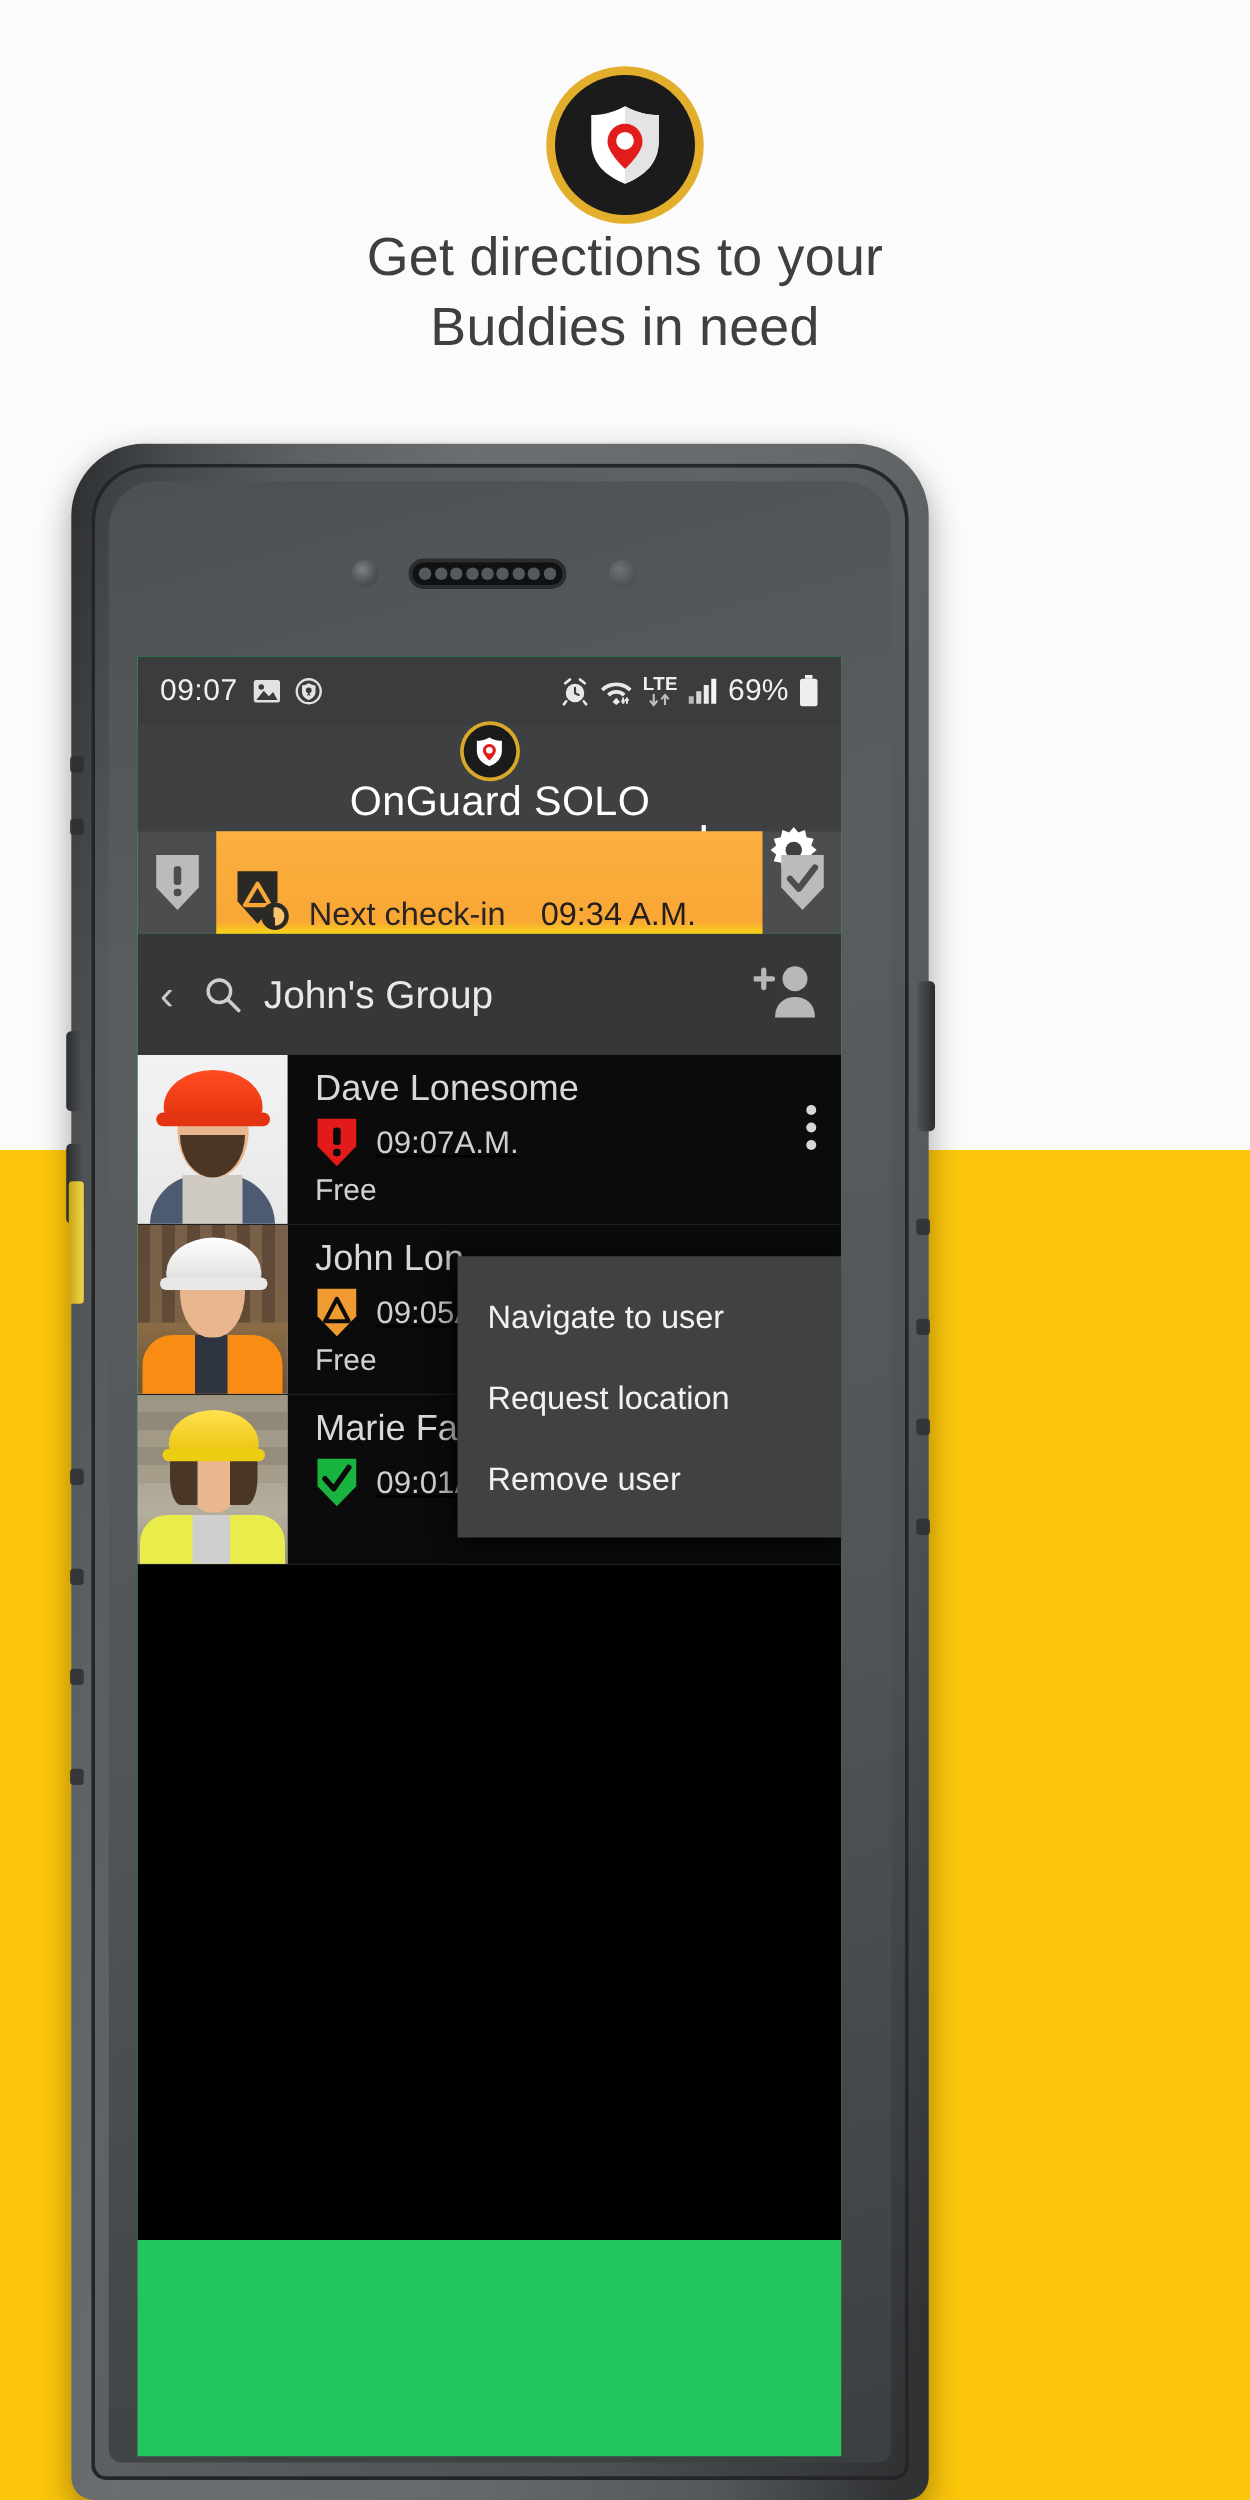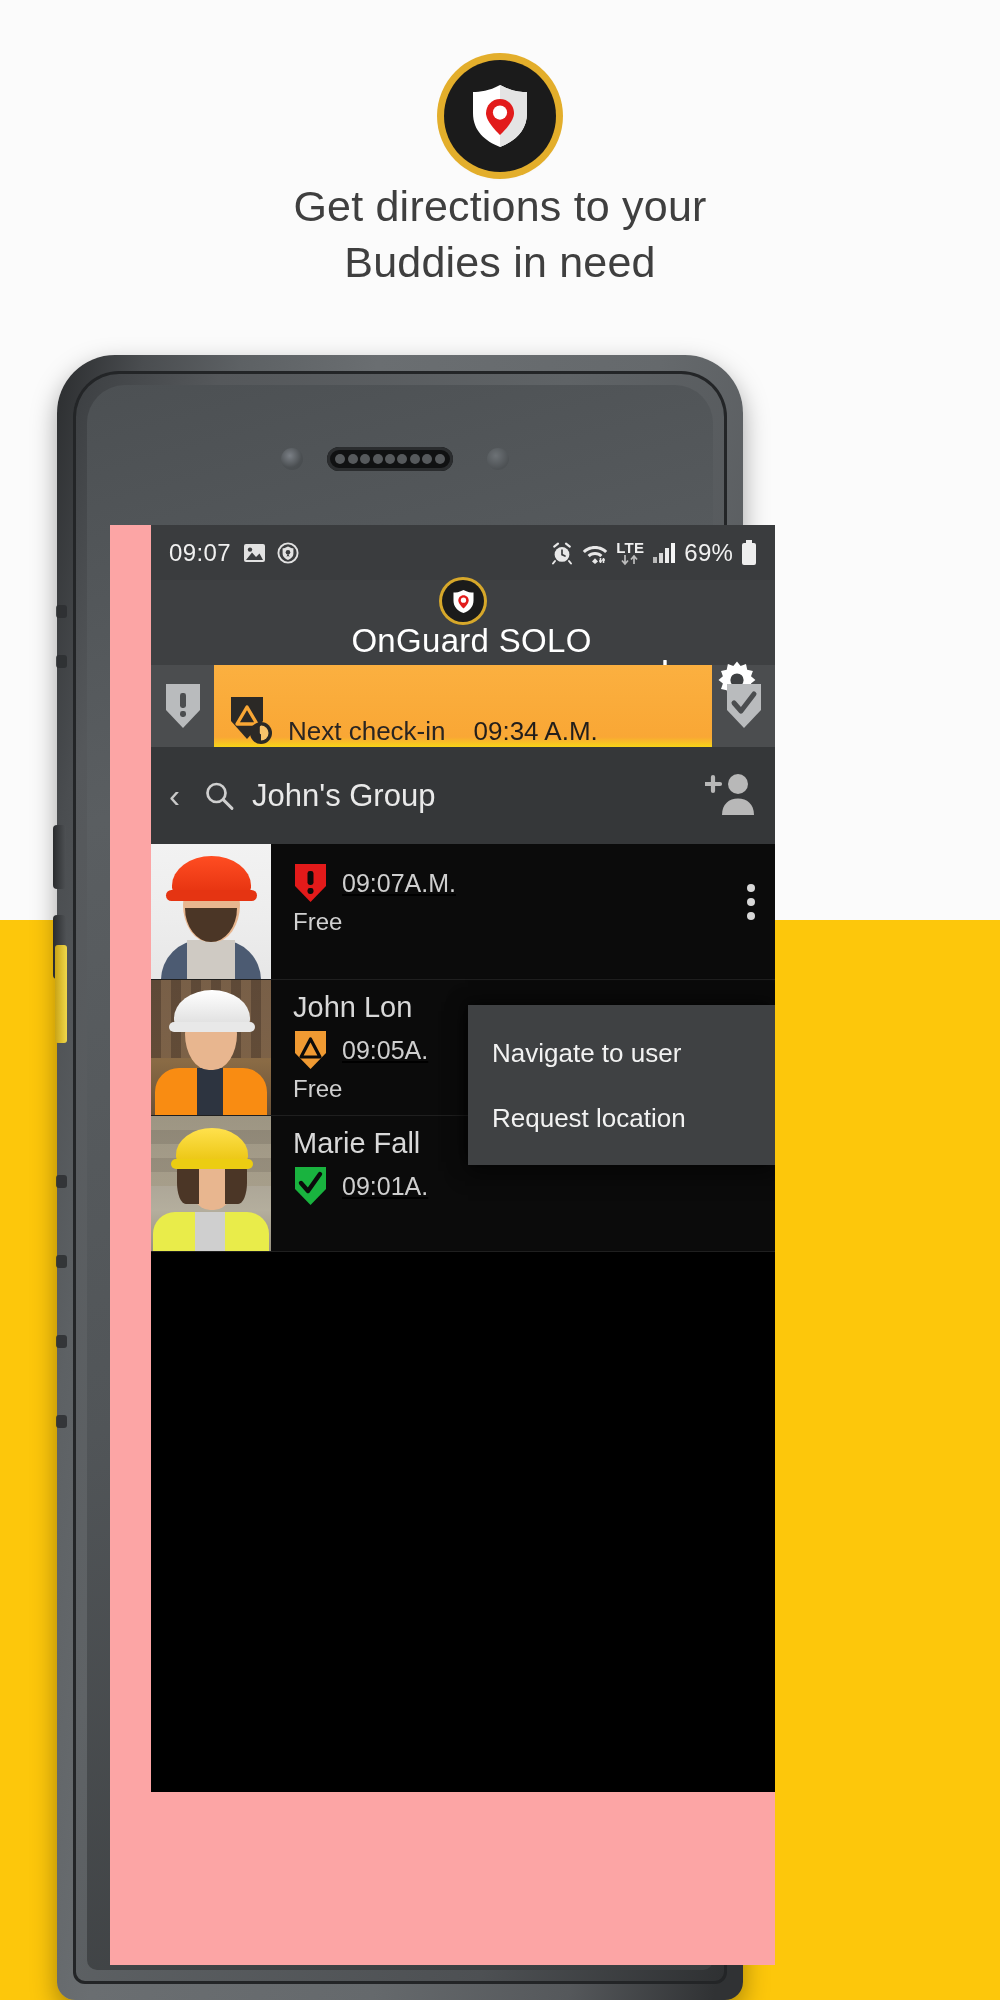--- a/index.html
+++ b/index.html
@@ -69,22 +69,22 @@
   .btn-left-2{position:absolute;left:-4px;top:560px;width:13px;height:64px;border-radius:4px;
     background:linear-gradient(90deg,#2a2c2e,#4e5154);}
   .btn-right-1{position:absolute;right:-5px;top:430px;width:14px;height:120px;border-radius:4px;
     background:linear-gradient(270deg,#2a2c2e,#505356);}
   .btn-yellow{position:absolute;left:-2px;top:590px;width:12px;height:98px;border-radius:3px;
     background:linear-gradient(90deg,#c9a416,#f0d84b);}
   .grip{position:absolute;width:11px;height:13px;border-radius:3px;background:#2d2f31;opacity:.85;}
 
   
   .screen{
-    position:absolute;left:53px;top:170px;width:624px;height:1440px;
-    background:#fca5a5;overflow:hidden;padding-left:41px;
+    position:absolute;left:53px;top:170px;width:563px;height:1440px;
+    background:#22c55e;overflow:hidden;
   }
   
   .statusbar{
     height:55px;background:#3a3c3e;display:flex;align-items:center;
     padding:0 18px;box-sizing:border-box;color:#f0f0f0;
   }
   .sb-time{font-size:24px;letter-spacing:.4px;}
   .sb-left-icons{display:flex;align-items:center;gap:11px;margin-left:12px;}
   .sb-spacer{flex:1;}
   .sb-right{display:flex;align-items:center;gap:8px;}
@@ -339,20 +339,21 @@
         <div class="thumb">
           <div class="face f1"></div>
           <div class="torso" style="left:10px;top:96px;width:100px;height:40px;background:#4c5b72;"></div>
           <div class="torso" style="left:36px;top:96px;width:48px;height:40px;background:#cfcac3;border-radius:0;"></div>
           <div class="skin" style="left:32px;top:34px;width:57px;height:64px;"></div>
           <div class="beard" style="left:34px;top:64px;width:52px;height:34px;"></div>
           <div class="helmet" style="left:21px;top:12px;width:79px;height:44px;background:linear-gradient(180deg,#ff4d22,#e22f0d);"></div>
           <div style="position:absolute;left:15px;top:46px;width:91px;height:11px;border-radius:6px;background:#e53412;"></div>
         </div>
         <div class="meta">
+          <div class="uname">Dave Lonesome</div>
           <div class="line2">
             <svg width="35" height="42" viewBox="0 0 35 42">
               <path d="M2 2 L33 2 L33 24 L17.5 40 L2 24 Z" fill="#e31a1a"></path>
               <rect x="14.5" y="9" width="6" height="14" rx="2.4" fill="#0b0b0b"></rect>
               <rect x="14.5" y="26" width="6" height="6" rx="2.4" fill="#0b0b0b"></rect>
             </svg>
             <span class="utime">09:07A.M.</span>
           </div>
           <div class="ustatus">Free</div>
         </div>
@@ -412,16 +413,17 @@
           <div class="ustatus"></div>
         </div>
       </div>
 
       <div class="filler"></div>
     </div>
 
     <div class="ctxmenu">
       <div class="ctxitem">Navigate to user</div>
       <div class="ctxitem">Request location</div>
+      <div class="ctxitem">Remove user</div>
     </div>
 
   </div>
 </div>
 
 </body></html>

